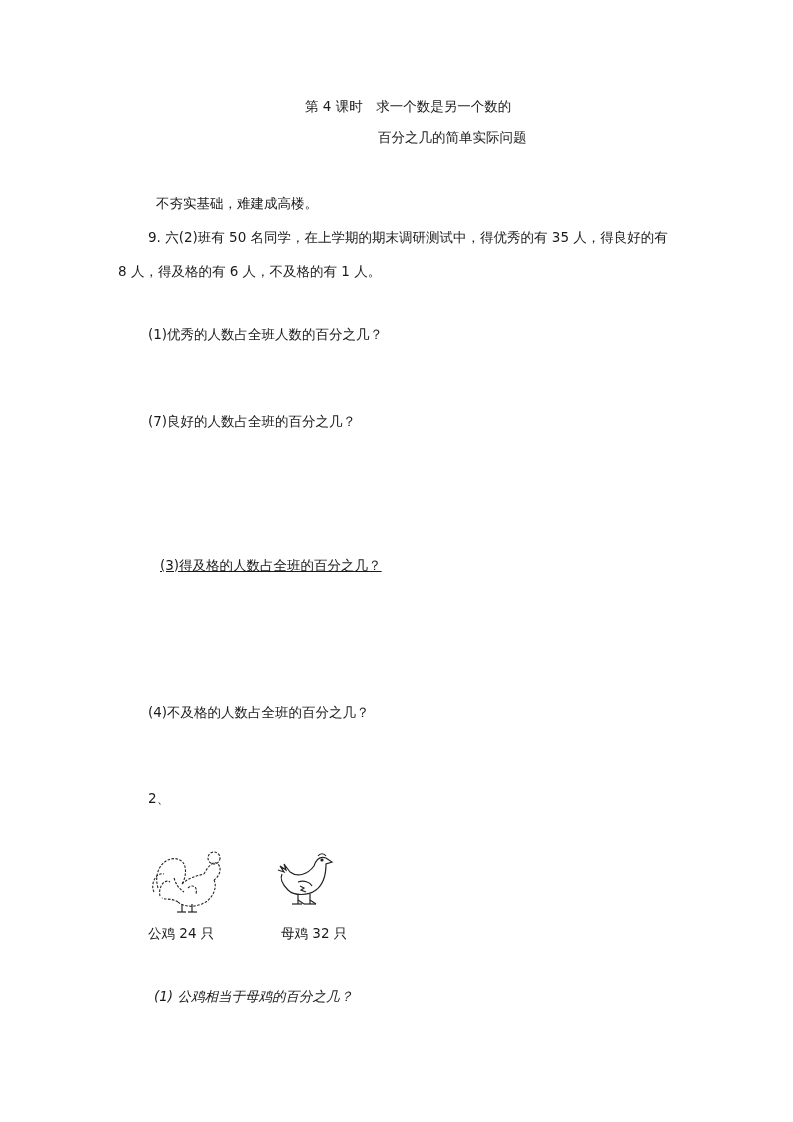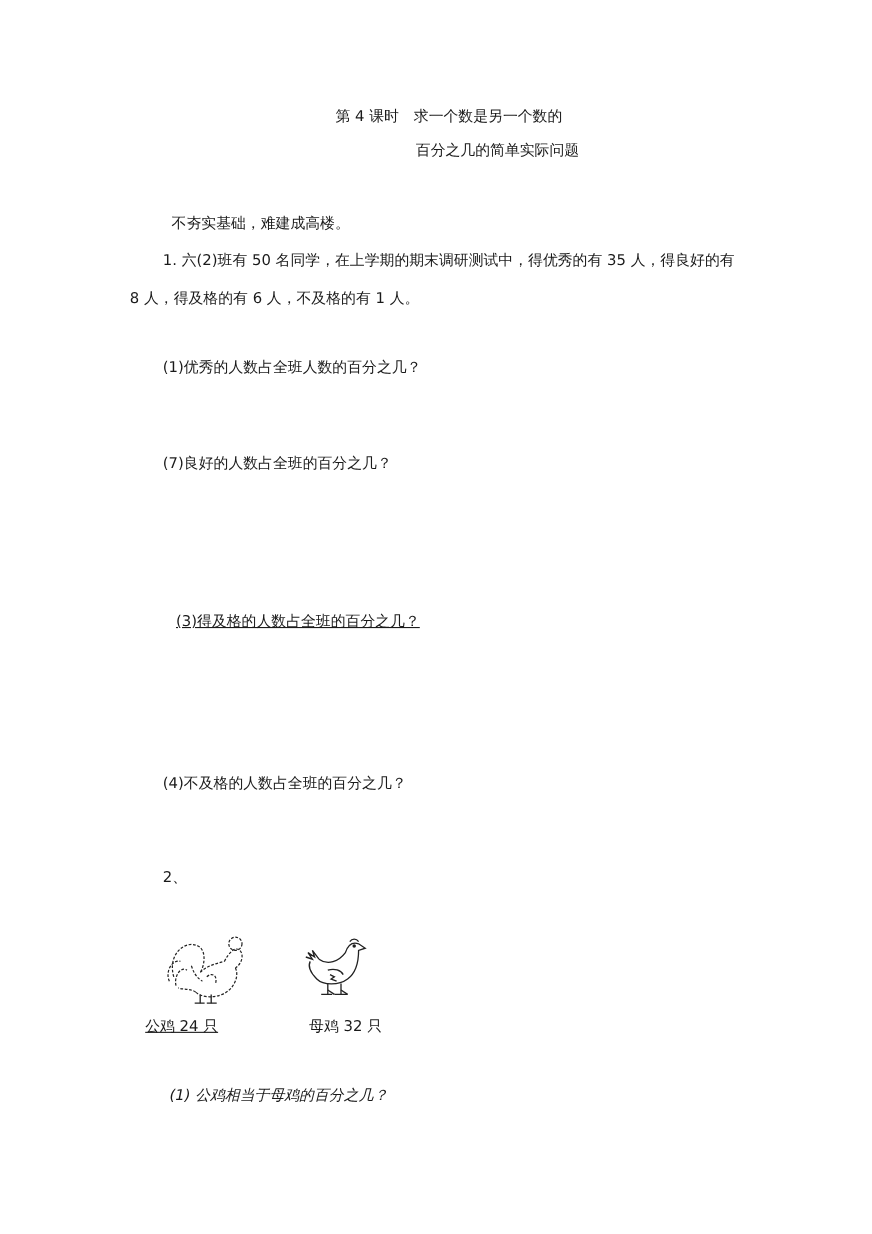--- a/index.html
+++ b/index.html
@@ -16,21 +16,21 @@
 </head>
 <body>
 
 <div>
 
   <div class="t title1">第 4 课时　求一个数是另一个数的</div>
   <div class="t title2">百分之几的简单实际问题</div>
 
   <div class="t" style="left:156px; top:197px;">不夯实基础，难建成高楼。</div>
 
-  <div class="t" style="left:148px; top:231px;">1. 六(2)班有 50 名同学，在上学期的期末调研测试中，得优秀的有 35 人，得良好的有</div>
+  <div class="t" style="left:148px; top:231px;">9. 六(2)班有 50 名同学，在上学期的期末调研测试中，得优秀的有 35 人，得良好的有</div>
   <div class="t" style="left:118px; top:265px;">8 人，得及格的有 6 人，不及格的有 1 人。</div>
 
   <div class="t" style="left:148px; top:328px;">(1)优秀的人数占全班人数的百分之几？</div>
   <div class="t" style="left:148px; top:415px;">(7)良好的人数占全班的百分之几？</div>
   <div class="t" style="left:160px; top:559px;text-decoration:underline;">(3)得及格的人数占全班的百分之几？</div>
   <div class="t" style="left:148px; top:706px;">(4)不及格的人数占全班的百分之几？</div>
 
   <div class="t" style="left:148px; top:792px;">2、</div>
 
   <svg class="fig" style="left:148px; top:848px;" width="80" height="66" viewBox="0 0 80 66">
@@ -64,18 +64,18 @@
       <line x1="24" y1="44" x2="24" y2="54"></line>
       <line x1="36" y1="44" x2="36" y2="54"></line>
       <line x1="18" y1="54" x2="28" y2="54"></line>
       <line x1="30" y1="54" x2="42" y2="54"></line>
       <line x1="24" y1="50" x2="30" y2="54"></line>
       <line x1="36" y1="50" x2="42" y2="54"></line>
     </g>
     <circle cx="48" cy="10" r="1.6" fill="#222"></circle>
   </svg>
 
-  <div class="t" style="left:132px; top:927px;text-decoration:underline;">公鸡 24 只</div>
+  <div class="t" style="left:148px; top:927px;">公鸡 24 只</div>
   <div class="t" style="left:281px; top:927px;">母鸡 32 只</div>
 
   <div class="t" style="left:154px; top:990px;font-style:italic;">(1)  公鸡相当于母鸡的百分之几？</div>
 
 </div>
 
 </body></html>

